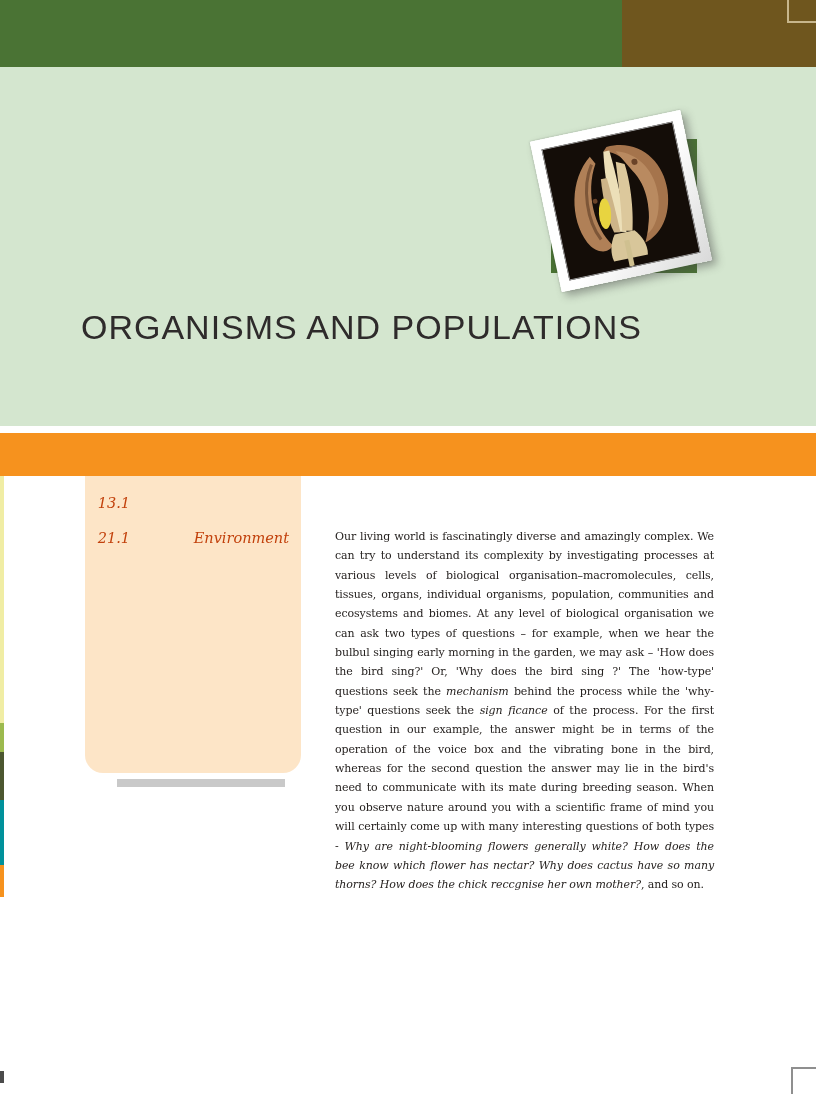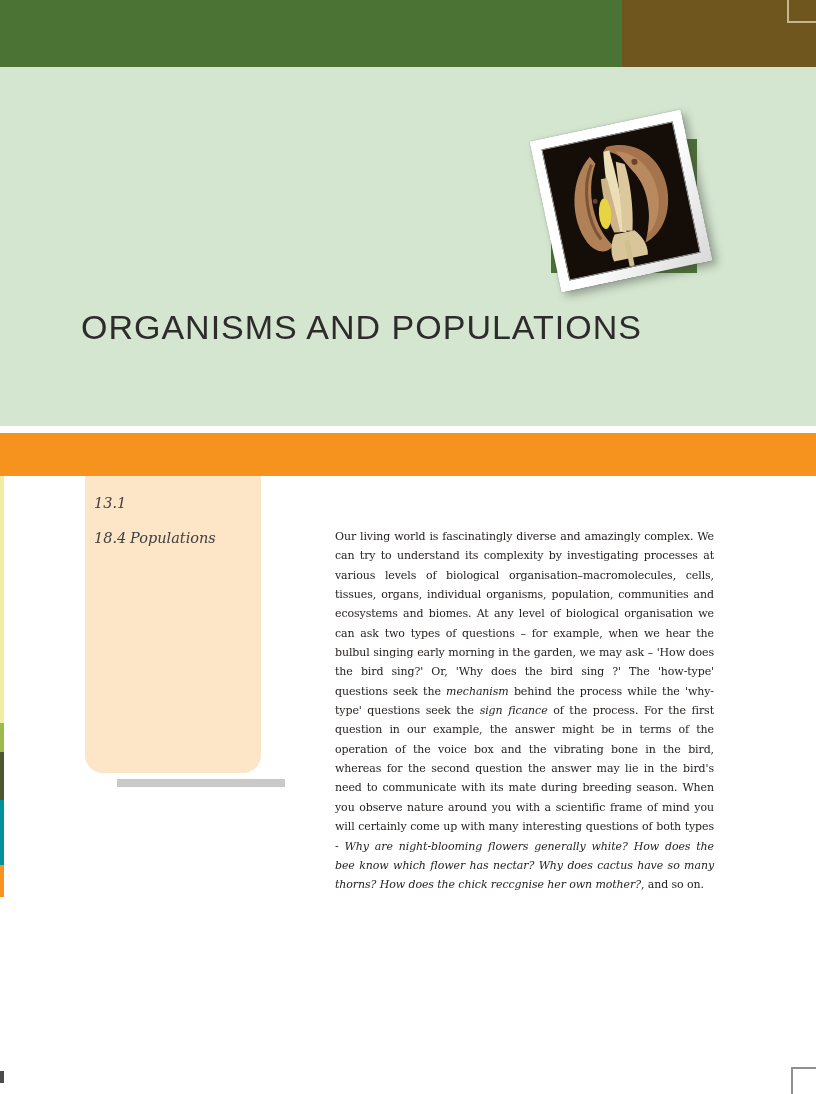--- a/index.html
+++ b/index.html
@@ -38,25 +38,25 @@
   .orange-band { position:absolute; left:0; top:433px; width:816px; height:43px; background:#f6921e; }
   
   .strip { position:absolute; left:0; width:4px; }
   .strip.s1 { top:476px; height:247px; background:#f0eda4; }
   .strip.s2 { top:723px; height:29px;  background:#9cba4e; }
   .strip.s3 { top:752px; height:48px;  background:#4c5730; }
   .strip.s4 { top:800px; height:65px;  background:#00919b; }
   .strip.s5 { top:865px; height:32px;  background:#f6921e; }
   
   .toc {
-    position:absolute; left:85px; top:476px; width:176px; height:297px;
+    position:absolute; left:85px; top:476px; width:216px; height:297px;
     background:#fde5c7; border-radius:0 0 18px 18px;
     padding:17px 12px 0 9px;
     font-family:"DejaVu Serif", serif; font-style:italic;
-    color:#404040; font-size:14.5px; line-height:20px;
+    color:#c2410c; font-size:14.5px; line-height:20px;text-align:right;
   }
   .toc-item { display:flex; margin-bottom:15px; }
   .toc-num { width:36px; flex:0 0 36px; }
   .toc-label { flex:1; }
   .toc-shadow { position:absolute; left:117px; top:779px; width:168px; height:8px; background:#c9c9c9; }
   
   .intro {
     position:absolute; left:335px; top:527px; width:379px;
     font-family:"DejaVu Serif", serif; font-size:11px; line-height:19.35px;
     color:#262220; text-align:justify; letter-spacing:-0.1px;
@@ -109,22 +109,22 @@
   <div class="strip s2"></div>
   <div class="strip s3"></div>
   <div class="strip s4"></div>
   <div class="strip s5"></div>
 
   <div class="toc">
     <div class="toc-item">
       <span class="toc-num">13.1</span>
     </div>
     <div class="toc-item">
-      <span class="toc-num">18.4</span>
-      <span class="toc-label">Populations</span>
+      <span class="toc-num">21.1</span>
+      <span class="toc-label">Environment</span>
     </div>
   </div>
   <div class="toc-shadow"></div>
 
   <div class="intro"><span>Our living world is fascinatingly diverse and amazingly complex.  We can try to understand its complexity by investigating processes at various levels of biological organisation–macromolecules, cells, tissues, organs, individual organisms, population, communities and ecosystems and biomes. At any level of biological organisation we can ask two types of questions – for example, when we hear the bulbul singing early morning in the garden, we may ask – 'How does the bird sing?' Or, 'Why does the bird sing ?'  The 'how-type' questions seek the </span><span class="ital">mechanism</span><span> behind the process while the 'why-type' questions seek the </span><span class="ital">sign ficance</span><span> of the process. For the first question in our example, the answer might be in terms of the operation of the voice box and the vibrating bone in the bird, whereas for the second question the answer may lie in the bird's need to communicate with its mate during breeding season. When you observe nature around you with a scientific frame of mind you will certainly come up with many interesting questions of both types - </span><span class="ital">Why are night-blooming flowers generally white? How does the bee know which flower has nectar? Why does cactus have so many thorns? How does the chick reccgnise her own mother?</span><span>, and so on.</span></div>
 
   <div class="mark-bl"></div>
   <div class="mark-br-h"></div>
   <div class="mark-br-v"></div>
 

